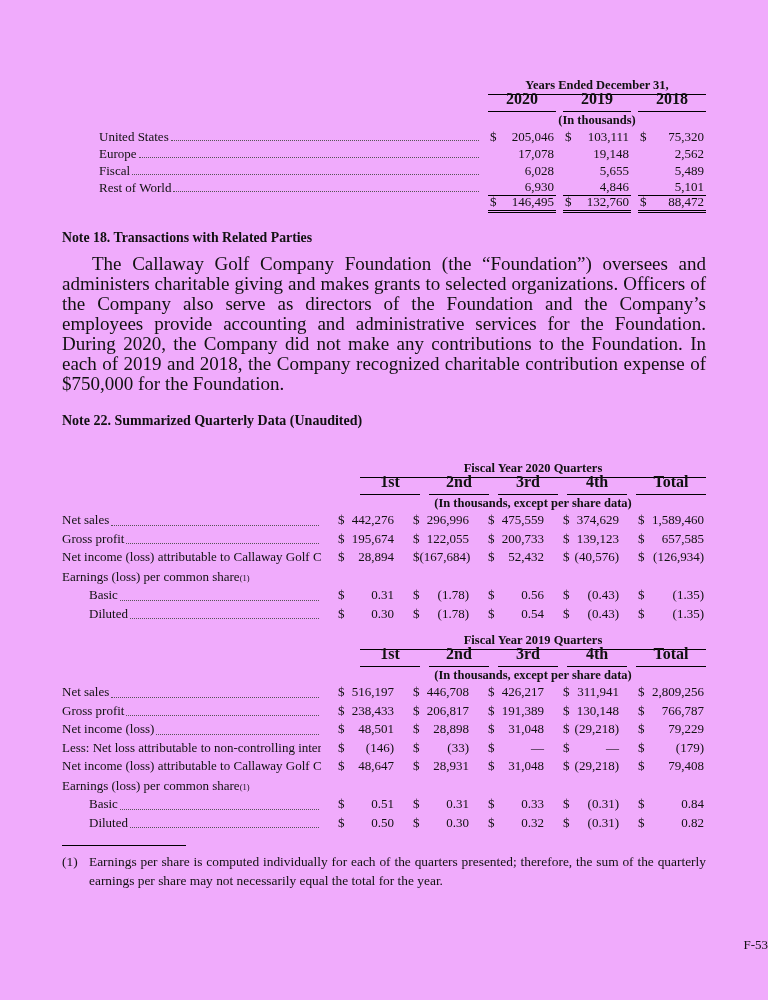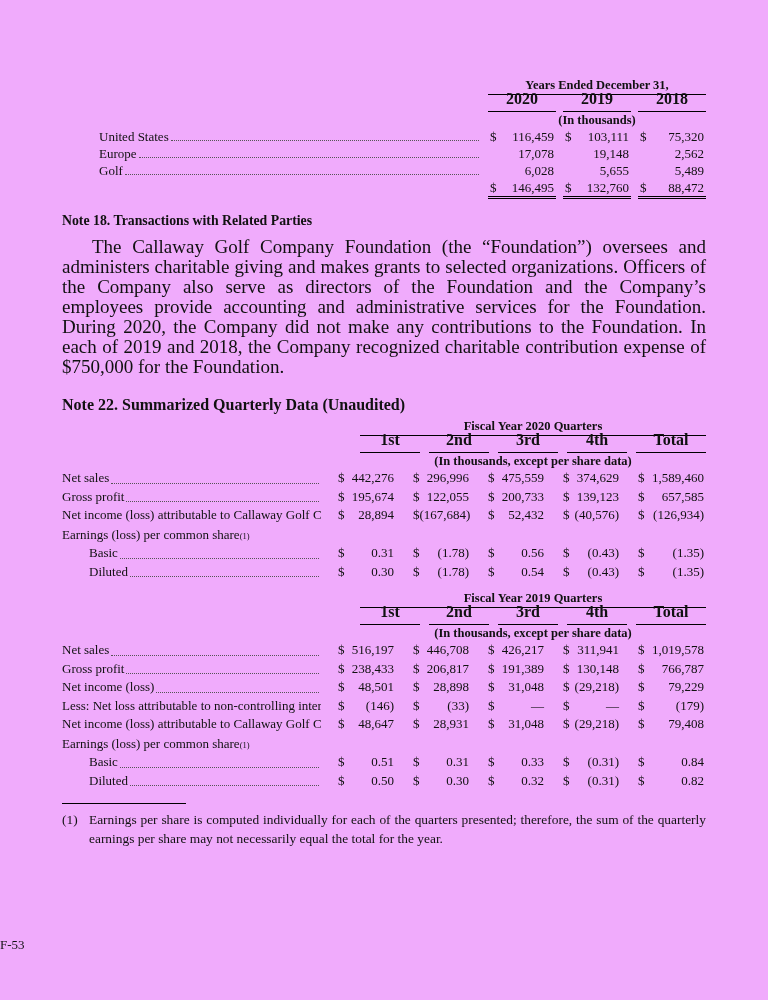--- a/index.html
+++ b/index.html
@@ -24,46 +24,46 @@
   .rule-single .cellgroup { border-bottom: 1px solid #000; }
   .total .cellgroup { border-bottom: 3px double #000; }
 
   
   .regions { margin-bottom: 17px; }
   .regions .hspan { width: 218px; margin-left: 7px; }
   .regions .hcol { width: 68px; margin-left: 7px; }
   .regions .cellgroup { width: 68px; margin-left: 7px; }
   .regions .lbl { padding-left: 37px; }
   .regions .total .lbl { padding-left: 0; }
-  .regions .trow { height: 17px; line-height: 17px; }
+  .regions .trow { height: 17px; line-height: 17px; align-items: flex-end; }
 
   
   .qtable .hspan { width: 346px; margin-left: 9px; }
   .qtable .hcol { width: 60px; margin-left: 9px; }
   .qtable .hcol:last-child { width: 70px; }
   .qtable .cellgroup { width: 60px; margin-left: 9px; }
   .qtable .cellgroup:last-child { width: 70px; }
   .qtable .trow { height: 18.5px; line-height: 18.5px; gap: 6px; }
   .qtable .trow.section { margin-top: 1px; align-items: center; }
   .qtable .trow.indent .lbl { padding-left: 27px; }
   .q2020 { margin-bottom: 10px; }
   .q2019 { margin-bottom: 13px; }
 
   sup { font-size: 8.5px; vertical-align: 4px; line-height: 0; }
 
   
   .note-heading { font-size: 13.8px; font-weight: bold; margin-bottom: 8px; }
   .note-paragraph { font-size: 19px; line-height: 20px; text-align: justify; text-indent: 30px; margin-bottom: 19px; }
-  .note22-heading { font-size: 16px; font-weight: bold; margin-bottom: 5px; }
+  .note22-heading { font-size: 14px; font-weight: bold; margin-bottom: 32px; }
 
   .footnote-rule { width: 124px; border-top: 1.5px solid #000; margin: 12px 0 6px 0; }
   .footnote { font-size: 13.4px; line-height: 19px; text-align: justify; padding-left: 27px; }
   .fn-marker { float: left; margin-left: -27px; }
 
-  .page-number { position: absolute; left: 0; right: 0; top: 937px; text-align: left; font-size: 13px; }
+  .page-number { position: absolute; left: 0; right: 0; top: 937px; text-align: right; font-size: 13px; }
 </style>
 </head>
 <body>
 
 <div class="page">
 
   <div class="fintable regions">
     <div class="hrow">
       <div class="hfill"></div>
       <div class="hspan title-span">Years Ended December 31,</div>
@@ -79,21 +79,21 @@
       <div class="hspan">(In thousands)</div>
     </div>
     <div class="tbody">
         <div class="trow">
           <div class="labelcell">
             <span class="lbl">United States</span>
             <span class="leader"></span>
           </div>
           <div class="cellgroup">
             <span class="dol">$</span>
-            <span class="val">116,459</span>
+            <span class="val">205,046</span>
           </div>
           <div class="cellgroup">
             <span class="dol">$</span>
             <span class="val">103,111</span>
           </div>
           <div class="cellgroup">
             <span class="dol">$</span>
             <span class="val">75,320</span>
           </div>
         </div>
@@ -110,34 +110,52 @@
             <span class="dol"></span>
             <span class="val">19,148</span>
           </div>
           <div class="cellgroup">
             <span class="dol"></span>
             <span class="val">2,562</span>
           </div>
         </div>
         <div class="trow">
           <div class="labelcell">
-            <span class="lbl">Golf</span>
+            <span class="lbl">Fiscal</span>
             <span class="leader"></span>
           </div>
           <div class="cellgroup">
             <span class="dol"></span>
             <span class="val">6,028</span>
           </div>
           <div class="cellgroup">
             <span class="dol"></span>
             <span class="val">5,655</span>
           </div>
           <div class="cellgroup">
             <span class="dol"></span>
             <span class="val">5,489</span>
+          </div>
+        </div>
+        <div class="trow rule-single">
+          <div class="labelcell">
+            <span class="lbl">Rest of World</span>
+            <span class="leader"></span>
+          </div>
+          <div class="cellgroup">
+            <span class="dol"></span>
+            <span class="val">6,930</span>
+          </div>
+          <div class="cellgroup">
+            <span class="dol"></span>
+            <span class="val">4,846</span>
+          </div>
+          <div class="cellgroup">
+            <span class="dol"></span>
+            <span class="val">5,101</span>
           </div>
         </div>
         <div class="trow total">
           <div class="labelcell">
             <span class="lbl"></span>
           </div>
           <div class="cellgroup">
             <span class="dol">$</span>
             <span class="val">146,495</span>
           </div>
@@ -348,21 +366,21 @@
           <div class="cellgroup">
             <span class="dol">$</span>
             <span class="val">426,217</span>
           </div>
           <div class="cellgroup">
             <span class="dol">$</span>
             <span class="val">311,941</span>
           </div>
           <div class="cellgroup">
             <span class="dol">$</span>
-            <span class="val">1,019,578</span>
+            <span class="val">2,809,256</span>
           </div>
         </div>
         <div class="trow">
           <div class="labelcell">
             <span class="lbl">Gross profit</span>
             <span class="leader"></span>
           </div>
           <div class="cellgroup">
             <span class="dol">$</span>
             <span class="val">238,433</span>

